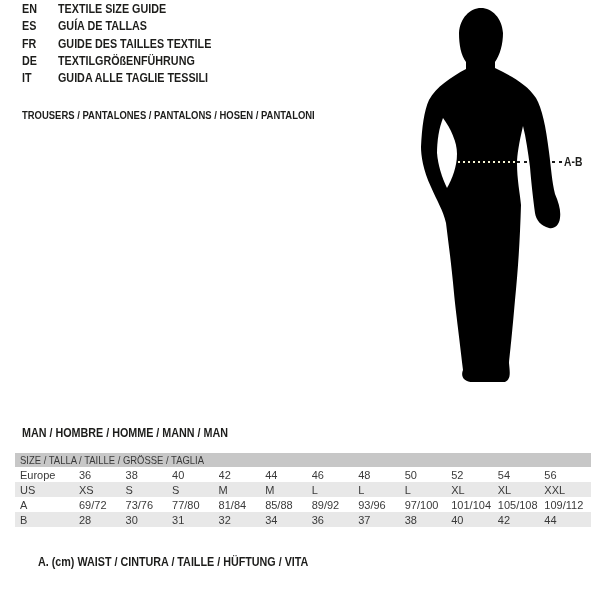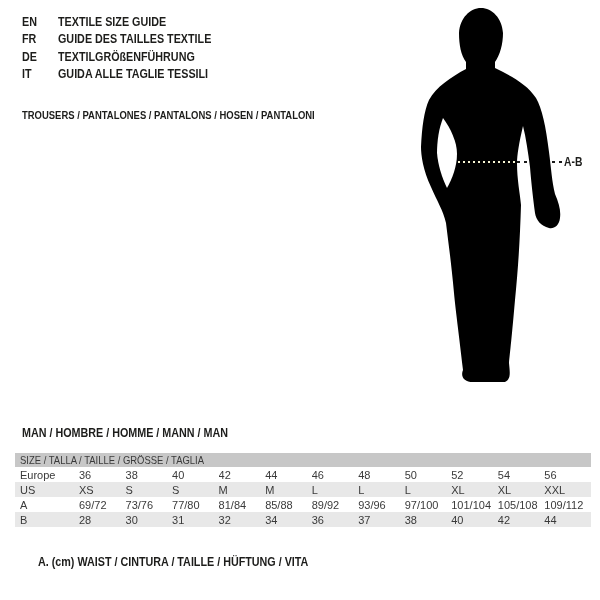--- a/index.html
+++ b/index.html
@@ -3,21 +3,21 @@
 <meta charset="utf-8">
 <style>
   html,body { margin:0; padding:0; background:#ffffff; }
   .stage {
     position:relative; width:600px; height:600px; background:#ffffff;
     font-family:"Liberation Sans", sans-serif; color:#1d1d1b; overflow:hidden;
   }
   .cond { display:inline-block; transform:scaleX(.86); transform-origin:0 50%; white-space:nowrap; }
 
   
-  .lang-block { position:absolute; left:22px; top:15px; }
+  .lang-block { position:absolute; left:22px; top:2px; }
   .lang-row { height:17.3px; font-size:12.5px; font-weight:bold; white-space:nowrap; }
   .lang-code { display:inline-block; width:36px; }
 
   .category-title { position:absolute; left:22px; top:109px; font-size:11px; font-weight:bold; white-space:nowrap; }
   .section-title  { position:absolute; left:22px; top:426px; font-size:12.5px; font-weight:bold; white-space:nowrap; }
 
   
   .silhouette-svg { position:absolute; left:415px; top:5px; width:150px; height:382px; }
   .dash-dark  { position:absolute; left:517px; top:161px; width:46px; height:2px;
                 background:repeating-linear-gradient(90deg,#1a1a1a 0 3px,transparent 3px 7px); z-index:1; }
@@ -38,20 +38,21 @@
   .footnotes { position:absolute; left:22px; top:555px; font-size:12.5px; font-weight:bold; }
   .footnote  { height:16.5px; white-space:nowrap;margin-left:16px; }
 </style>
 </head>
 <body>
 
 <div class="stage">
 
   <div class="lang-block">
       <div class="lang-row"><span class="lang-code cond">EN</span><span class="cond">TEXTILE SIZE GUIDE</span></div>
+      <div class="lang-row"><span class="lang-code cond">ES</span><span class="cond">GUÍA DE TALLAS</span></div>
       <div class="lang-row"><span class="lang-code cond">FR</span><span class="cond">GUIDE DES TAILLES TEXTILE</span></div>
       <div class="lang-row"><span class="lang-code cond">DE</span><span class="cond">TEXTILGRÖßENFÜHRUNG</span></div>
       <div class="lang-row"><span class="lang-code cond">IT</span><span class="cond">GUIDA ALLE TAGLIE TESSILI</span></div>
     </div>
 
   <div class="category-title">
     <span class="cond">TROUSERS / PANTALONES / PANTALONS / HOSEN / PANTALONI</span>
   </div>
 
   <div class="dash-dark"></div>

